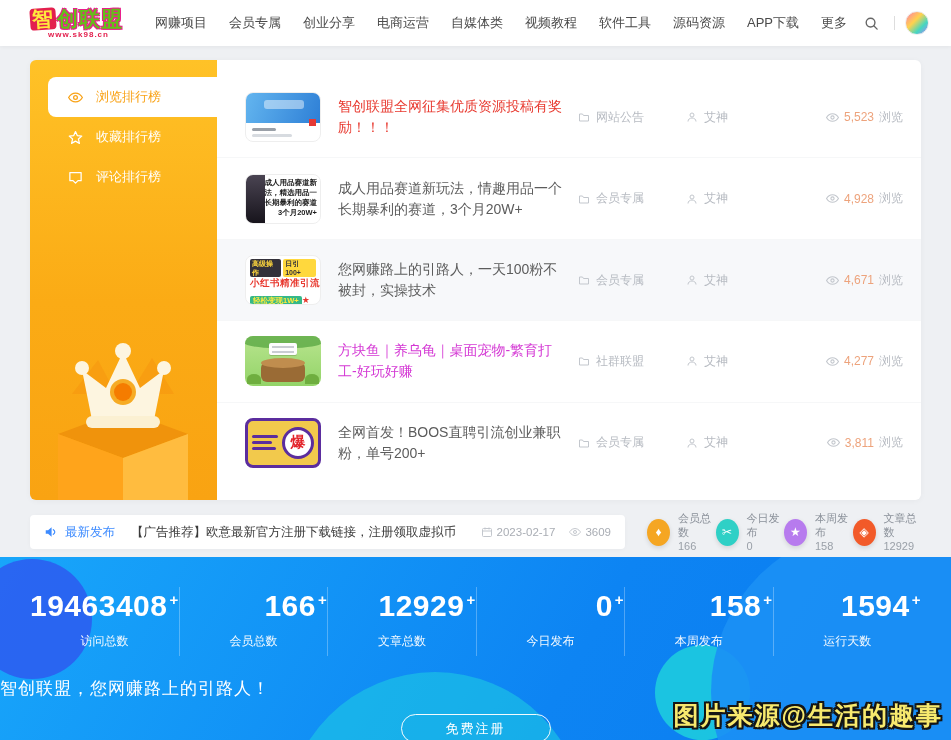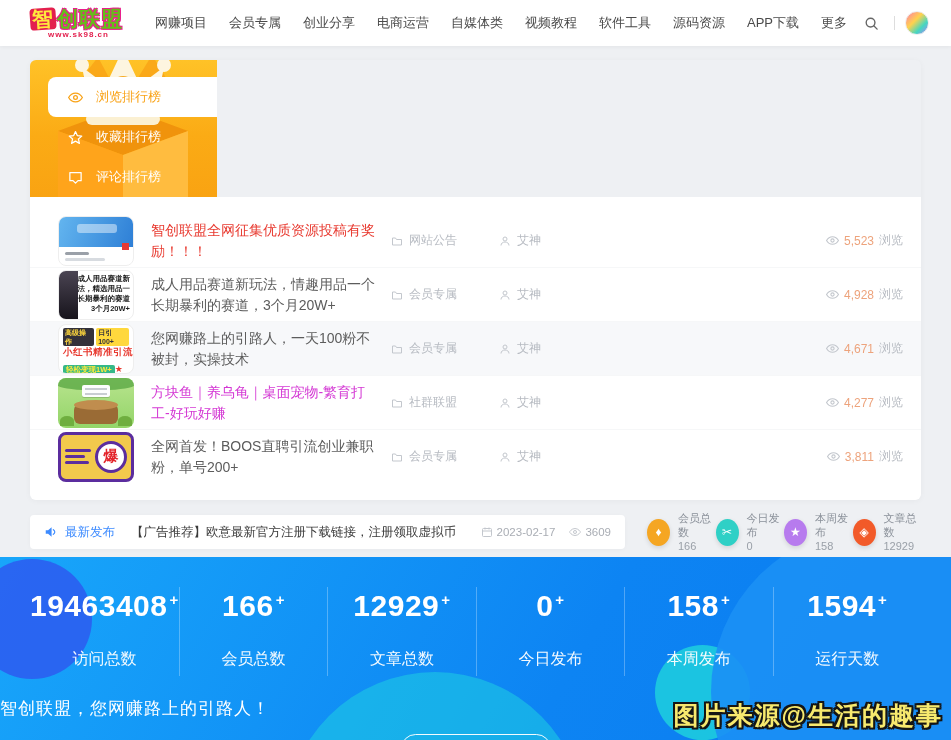--- a/index.html
+++ b/index.html
@@ -30,21 +30,21 @@
   .menu-item { font-size:13px; color:#4a4a4a; padding:0 11px; line-height:46px; cursor:pointer; white-space:nowrap; }
   .nav-right { margin-left:auto; display:flex; align-items:center; }
   .search-btn { width:26px; height:26px; display:flex; align-items:center; justify-content:center; color:#666; cursor:pointer; }
   .nav-divider { width:1px; height:14px; background:#ddd; margin:0 10px; }
   .avatar {
     width:24px; height:24px; border-radius:50%; cursor:pointer;
     background:linear-gradient(135deg,#ff7bac 0%,#ffd24d 40%,#44d7c0 70%,#b07bff 100%);
     border:1px solid #eee;
   }
   
-  .main { margin:14px 30px 0; height:440px; display:flex; border-radius:6px; overflow:hidden; box-shadow:0 1px 6px rgba(0,0,0,.04);flex-direction:column; }
+  .main { margin:14px 30px 0; height:440px; display:flex; border-radius:6px; overflow:hidden; box-shadow:0 1px 6px rgba(0,0,0,.04); }
   .sidebar {
     width:187px; flex-shrink:0; position:relative; overflow:hidden;
     background:linear-gradient(180deg,#ffc227 0%,#fbab15 55%,#f9a312 100%);
   }
   .side-tabs { position:relative; z-index:2; padding-top:17px; }
   .side-tab {
     height:40px; display:flex; align-items:center; padding-left:38px;
     color:#fff; font-size:13px; cursor:pointer;
   }
   .side-tab .tab-icon { width:15px; height:15px; margin-right:13px; display:inline-flex; }
@@ -128,23 +128,23 @@
     padding-top:30px;
   }
   .decor { position:absolute; border-radius:50%; }
   .decor-1 { width:120px; height:120px; left:-28px; top:2px; background:#2d5bf0; opacity:.85; }
   .decor-2 { width:300px; height:300px; left:285px; top:115px; background:#1fcfe2; opacity:.55; }
   .decor-3 { width:95px; height:95px; left:655px; top:88px; background:#1fd4dc; opacity:.8; }
   .decor-4 { width:330px; height:330px; right:-90px; top:-30px; background:#1b90f5; opacity:.9; }
   .stats-row { position:relative; z-index:2; margin:0 30px; display:flex; }
   .stat-col { flex:1; text-align:center; color:#fff; padding:2px 0 6px; border-left:1px solid rgba(255,255,255,.28); }
   .stat-col:first-child { border-left:none; }
-  .stat-num { font-size:30px; font-weight:bold; letter-spacing:.5px; line-height:34px; }
+  .stat-num { font-size:30px; font-weight:bold; letter-spacing:.5px; line-height:34px;text-align:right; }
   .stat-plus { font-size:15px; font-weight:bold; position:relative; top:-11px; margin-left:2px; }
-  .stat-label { font-size:16px; margin-top:21px; opacity:.95; }
+  .stat-label { font-size:12px; margin-top:5px; opacity:.95; }
   .slogan { position:relative; z-index:2; color:#fff; font-size:17px; margin-top:21px; letter-spacing:1px; }
   .register-wrap { position:relative; z-index:2; text-align:center; margin-top:14px; }
   .register-btn {
     display:inline-block; min-width:150px; height:29px; line-height:27px; padding:0 30px;
     border:1px solid rgba(255,255,255,.95); border-radius:15px; color:#fff; font-size:13px;
     background:transparent; cursor:pointer; letter-spacing:2px;
   }
   .watermark {
     position:absolute; z-index:3; right:8px; bottom:12px;
     font-size:25px; font-weight:900; color:#f7e96e; letter-spacing:2px;

